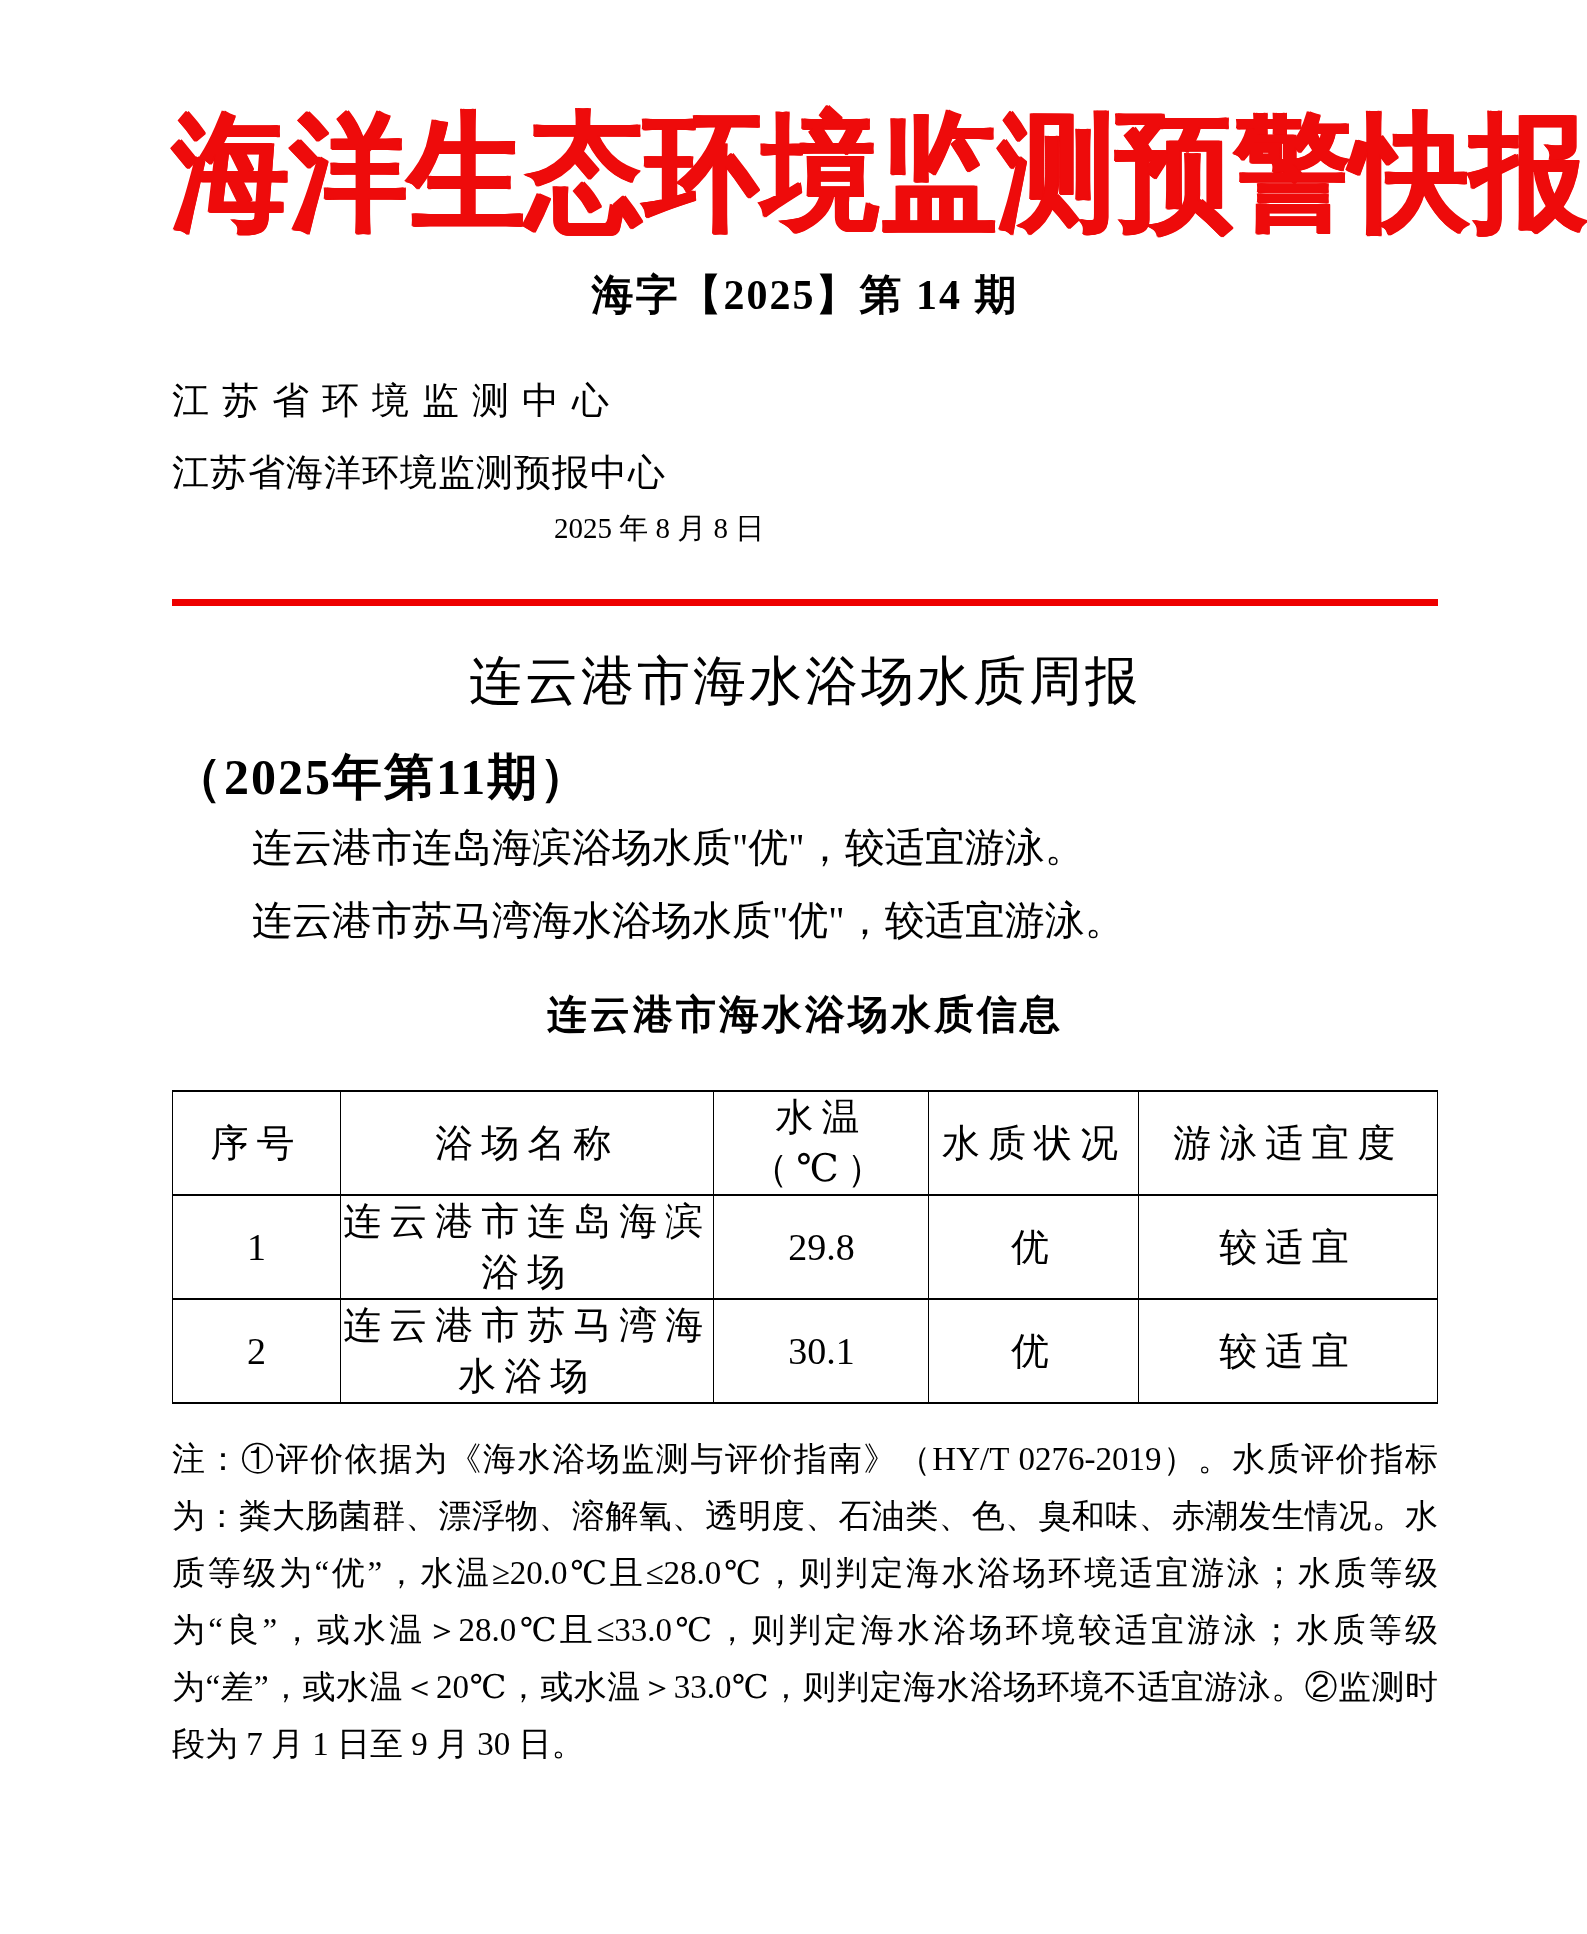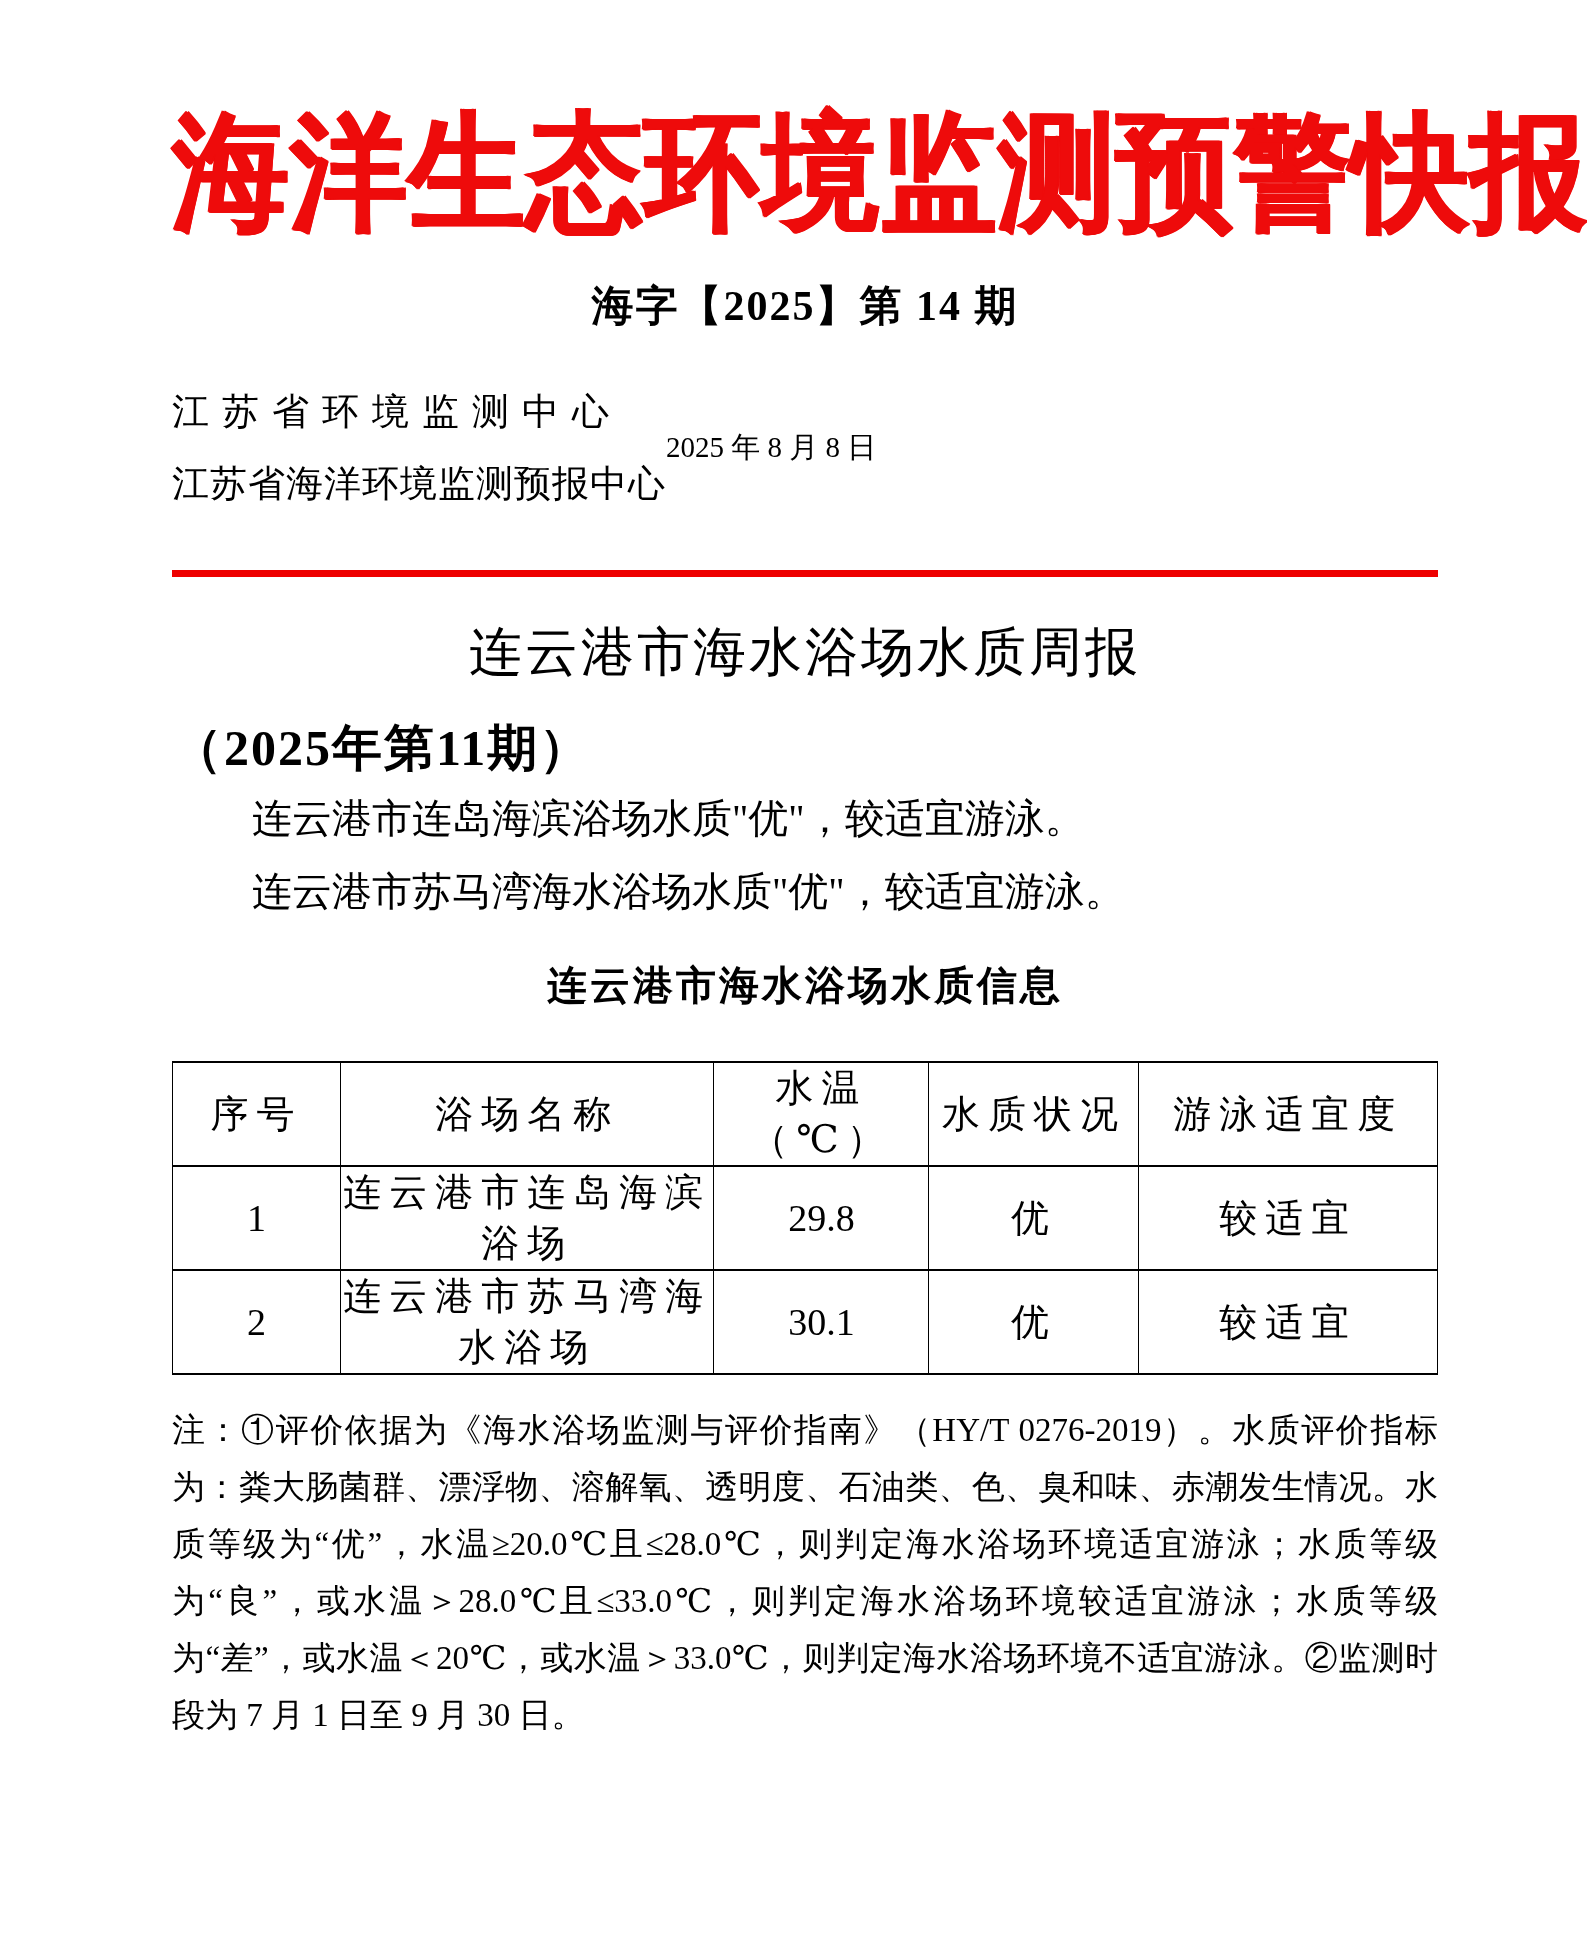--- a/index.html
+++ b/index.html
@@ -19,30 +19,31 @@
     font-size:116px;
     font-weight:900;
     line-height:160px;
     letter-spacing:2px;
     white-space:nowrap;
     transform:scaleY(1.10);
     transform-origin:top center;
     text-shadow:2px 0 currentColor,-1px 0 currentColor,0 1px currentColor,1px 1px currentColor,2px 1px currentColor;
   }
   .issue-line {
-    margin-top:33px;
+    margin-top:22px;
     text-align:center;
     font-size:42px;
     font-weight:bold;
     letter-spacing:2px;
   }
   .byline-row {
     display:flex;
-    justify-content:flex-start;
+    justify-content:flex-end;
     margin-top:42px;
+    flex-direction:column;
   }
   .agencies { font-size:37px; line-height:1.95; }
   .agency-1 { letter-spacing:13px; }
   .agency-2 { letter-spacing:1px; }
   .issue-date {
     align-self:center;
     font-size:29px;
     margin-right:292px;
     white-space:nowrap;
   }

